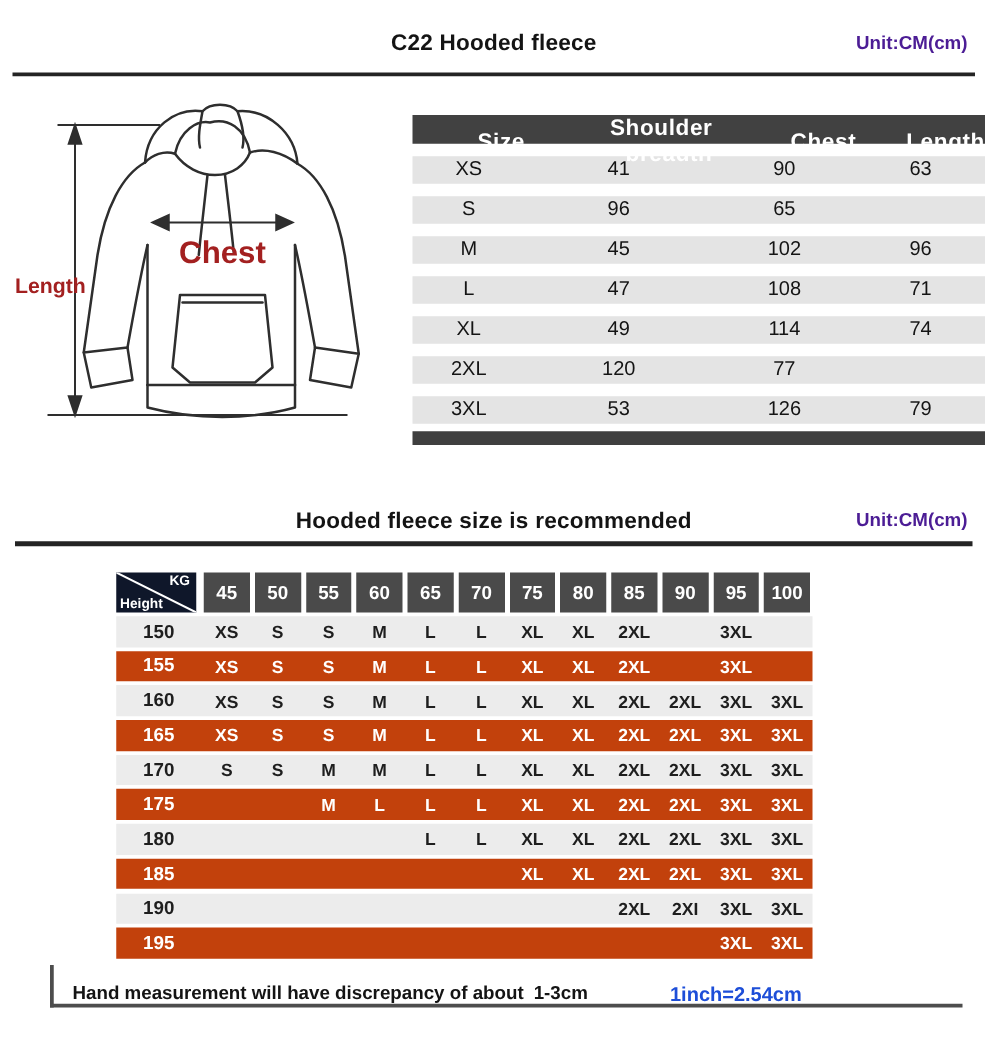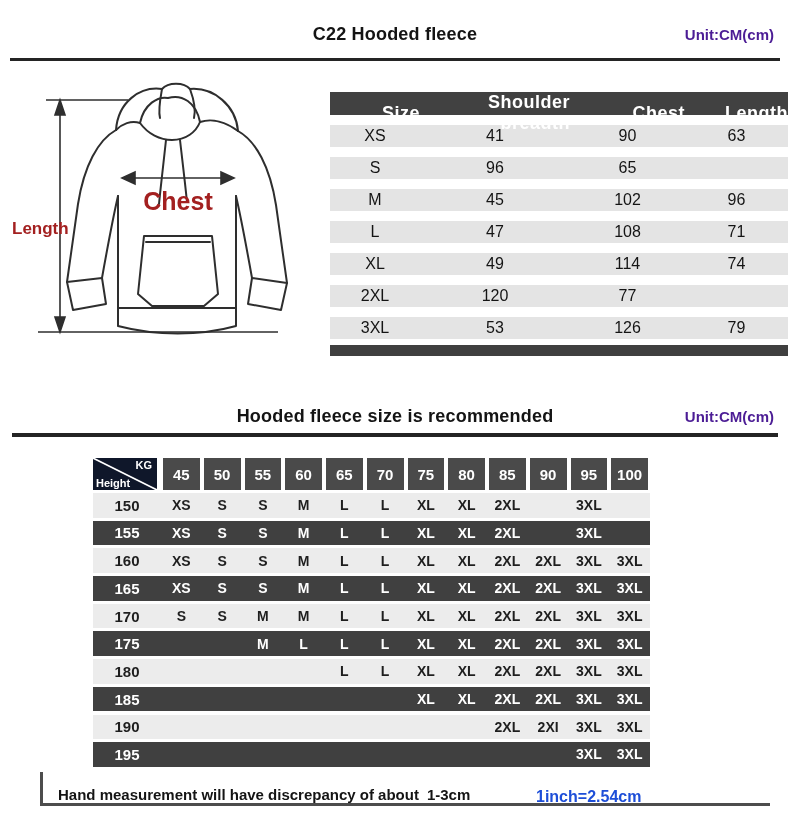--- a/index.html
+++ b/index.html
@@ -27,21 +27,21 @@
   .mx-header { display:grid; grid-template-columns:68px repeat(12, 40.75px); height:32px; margin-bottom:3px; }
   .mx-corner { position:relative; background:#0f172a; margin-right:4px; }
   .mx-corner .kg  { position:absolute; top:1px; right:5px; color:#fff; font-size:11px; font-weight:bold; }
   .mx-corner .hgt { position:absolute; bottom:1px; left:3px; color:#fff; font-size:11px; font-weight:bold; }
   .mx-corner svg { position:absolute; left:0; top:0; width:100%; height:100%; }
   .mx-wbox { background:#4a4a4a; margin:0 2px; height:100%; display:flex; align-items:center; justify-content:center;
              color:#fff; font-weight:bold; font-size:15px; }
   .mx-row { display:grid; grid-template-columns:68px repeat(12, 40.75px);
             height:24.5px; margin-bottom:3.2px; align-items:center; }
   .mx-row.light { background:#ececec; color:#1e1e1e; }
-  .mx-row.dark  { background:#404040; color:#ffffff; }
+  .mx-row.dark  { background:#c2410c; color:#ffffff; }
   .mx-hlabel { text-align:center; font-weight:bold; font-size:15px; }
   .mx-cell { text-align:center; font-weight:bold; font-size:14px; }
 
   
   .ft-vline { position:absolute; left:40px; top:772px; width:3px; height:34px; background:#4d4d4d; }
   .ft-hline { position:absolute; left:40px; top:803px; width:730px; height:3px; background:#4d4d4d; }
   .ft-note { position:absolute; left:58px; top:786px; font-size:15px; font-weight:bold; color:#141414; }
   .ft-range { margin-left:8px; }
   .ft-conv { position:absolute; left:536px; top:788px; font-size:16px; font-weight:bold; color:#1d4ed8; }
 

